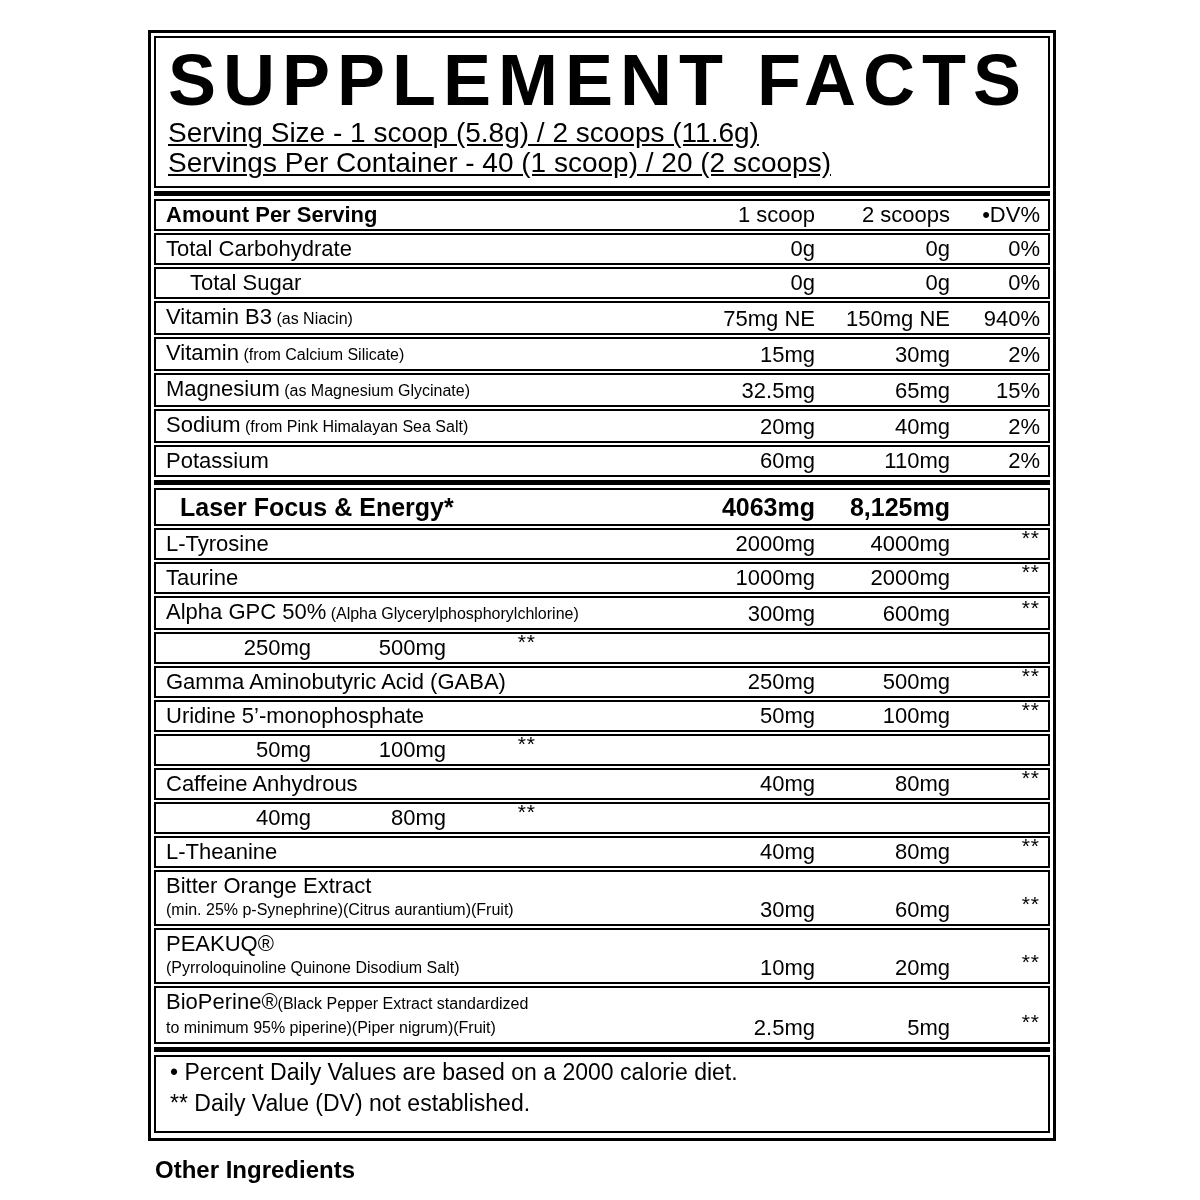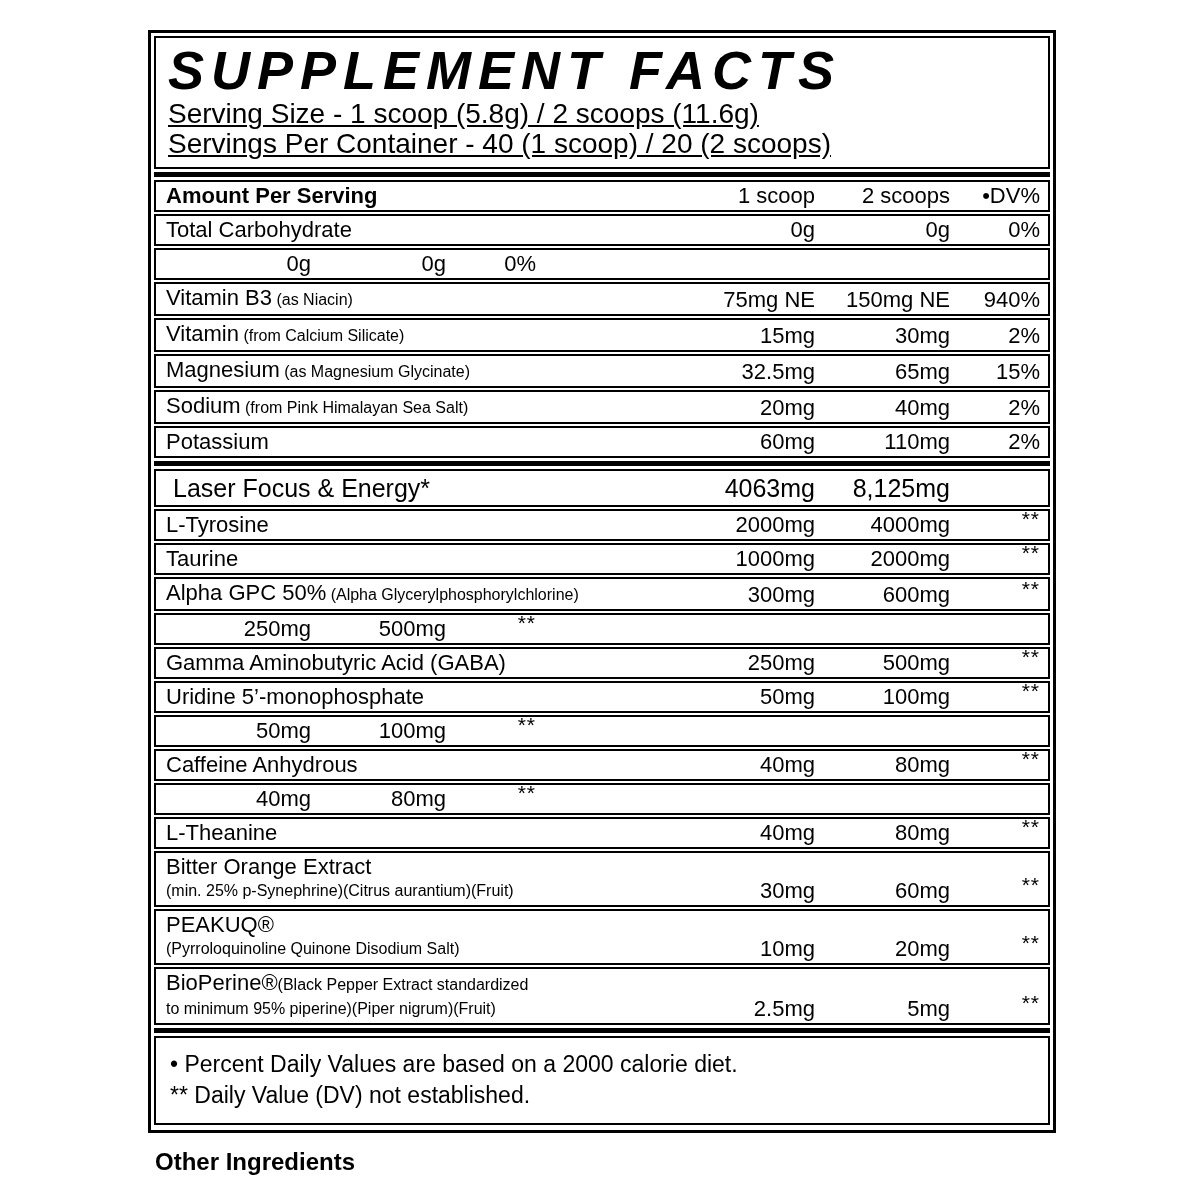--- a/index.html
+++ b/index.html
@@ -11,41 +11,41 @@
   .page{padding:30px 0 0 148px;}
   .panel{
     width:908px;box-sizing:border-box;
     border:3px solid #000;padding:3px;background:#fff;
   }
   .subbox{
     border:2px solid #000;margin-bottom:2px;background:#fff;
   }
   .titlebox{padding:4px 10px 8px 12px;}
   .title{
-    font-size:54px;font-weight:bold;letter-spacing:7px;
-    line-height:1.06;white-space:nowrap;font-style:italic;
+    font-size:72px;font-weight:bold;letter-spacing:7px;
+    line-height:1.06;white-space:nowrap;
   }
   .serving-line{font-size:28px;line-height:30px;text-decoration:underline;}
   .bar{height:5px;background:#000;margin:3px 0 3px;}
   .row{
     display:flex;align-items:flex-end;
     padding:2px 8px 2px 10px;font-size:22px;line-height:24px;
   }
   .name-cell{flex:1;min-width:0;white-space:nowrap;}
   .small{font-size:16px;}
   .line2{display:block;}
   .col{text-align:right;white-space:nowrap;}
   .c1{width:145px;}
   .c2{width:135px;}
   .dvc{width:90px;}
   .star{position:relative;top:-6px;font-size:21px;letter-spacing:1px;}
   .indent .name-cell{padding-left:24px;}
   .header-row .name-cell{font-weight:bold;}
-  .laser-row{font-weight:normal;font-size:25px;line-height:30px;padding:2px 8px 2px 17px;}
-  .footbox{padding:11px 12px 12px 14px;font-size:23px;line-height:31px;}
+  .laser-row{font-weight:bold;font-size:25px;line-height:30px;padding:2px 8px 2px 24px;}
+  .footbox{padding:0 12px 12px 14px;font-size:23px;line-height:31px;}
   .other{width:905px;margin:14px 0 0 7px;font-size:24px;line-height:30px;}
   .other-heading{font-weight:bold;margin-bottom:2px;}
 </style>
 </head>
 <body>
 
 <div class="page">
   <div class="panel">
 
     <div class="subbox titlebox">
@@ -64,20 +64,21 @@
     </div>
 
     <div id="minerals-mount">
         <div class="subbox row">
           <div class="name-cell"><span class="nm">Total Carbohydrate</span></div>
           <div class="col c1">0g</div>
           <div class="col c2">0g</div>
           <div class="col dvc">0%</div>
         </div>
         <div class="subbox row indent">
+          <div class="name-cell"><span class="nm">Total Sugar</span></div>
           <div class="col c1">0g</div>
           <div class="col c2">0g</div>
           <div class="col dvc">0%</div>
         </div>
         <div class="subbox row">
           <div class="name-cell"><span class="nm">Vitamin B3</span><span class="small"> (as Niacin)</span></div>
           <div class="col c1">75mg NE</div>
           <div class="col c2">150mg NE</div>
           <div class="col dvc">940%</div>
         </div>

